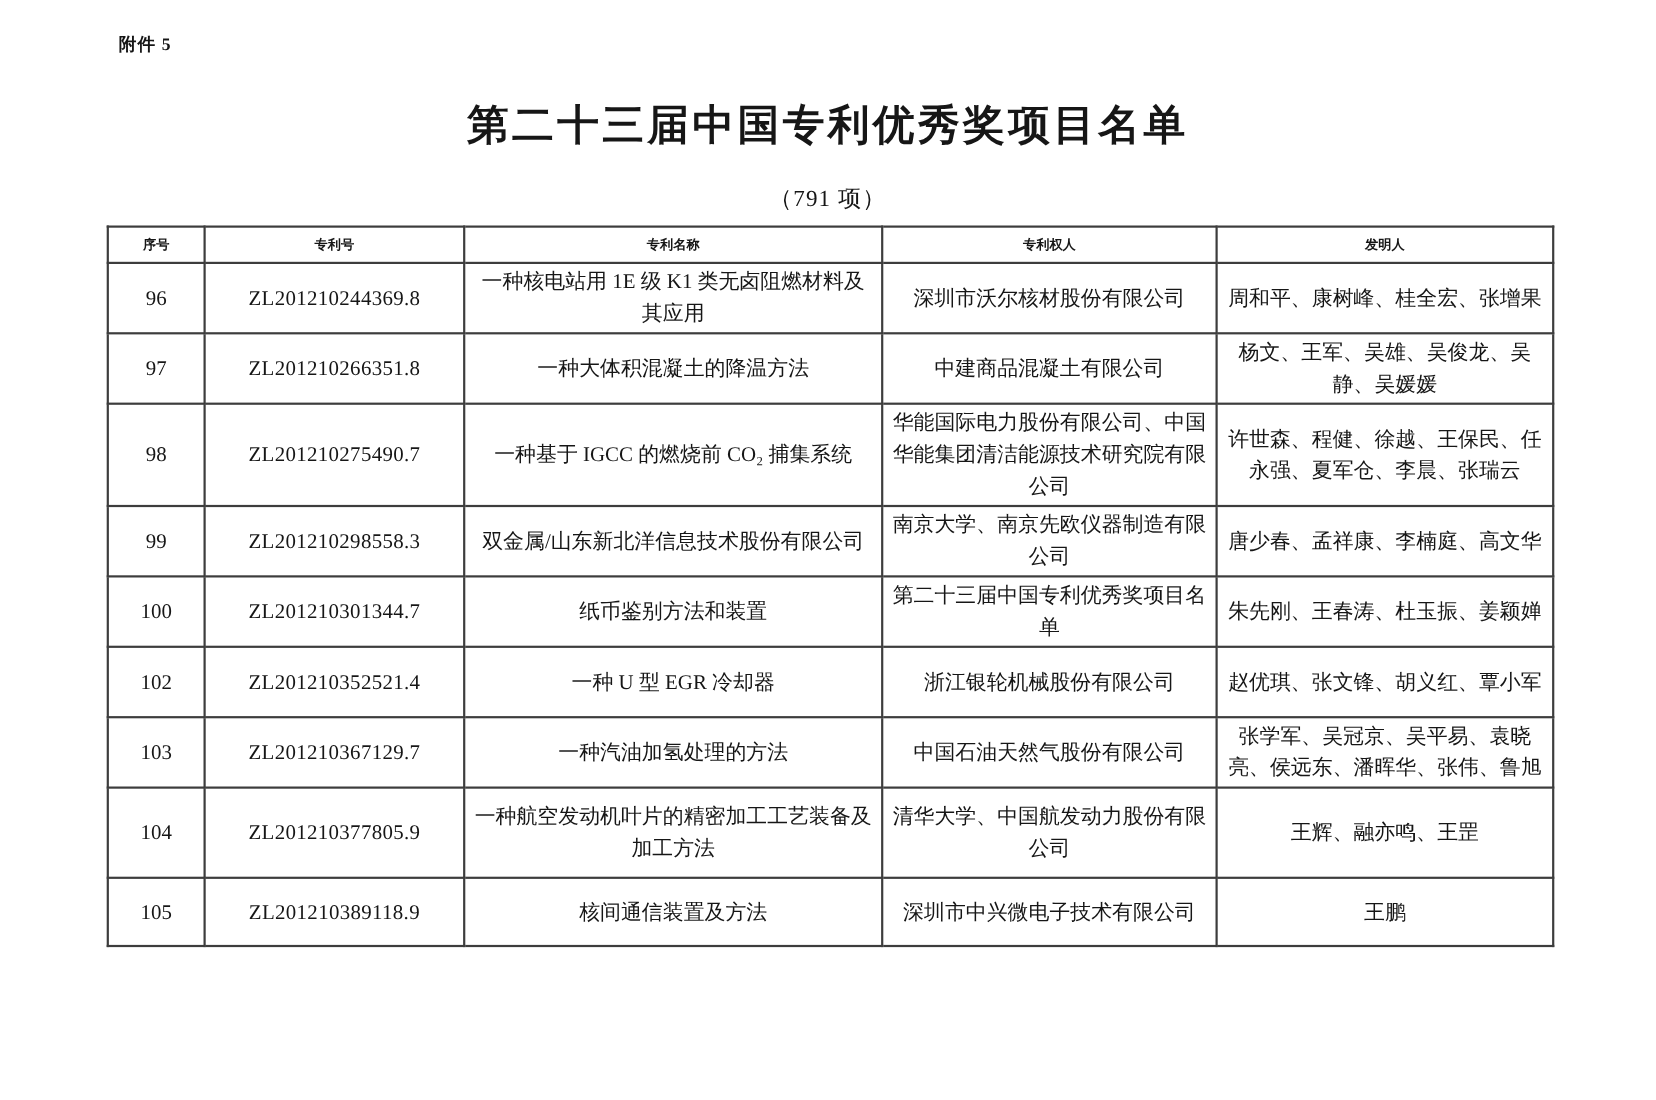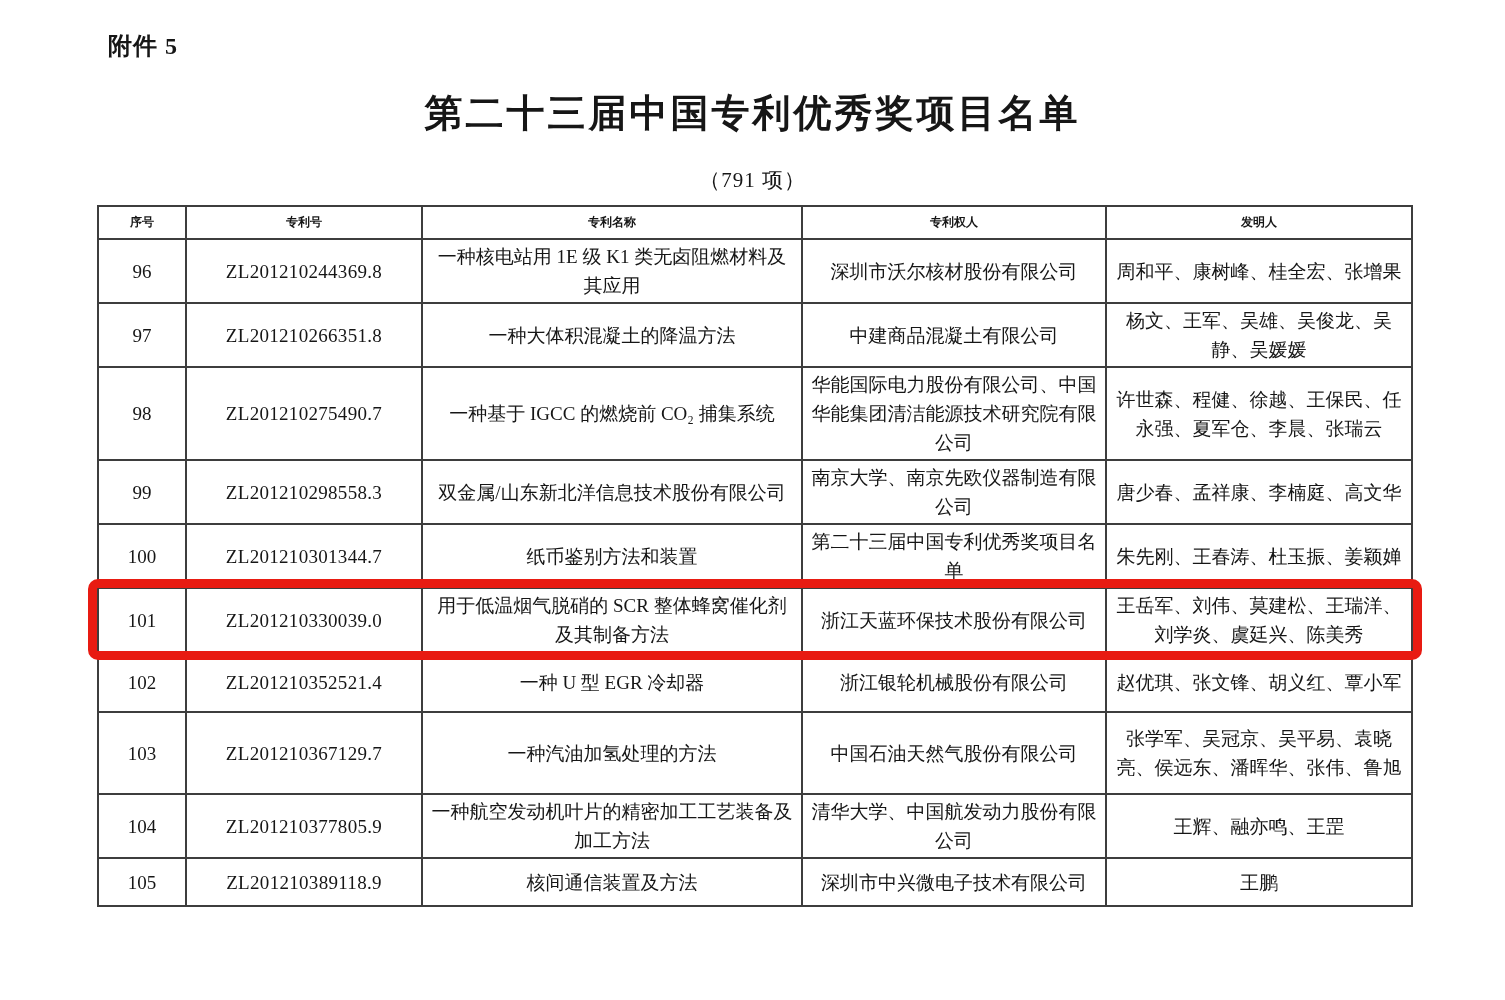--- a/index.html
+++ b/index.html
@@ -5,21 +5,21 @@
   html,body{margin:0;padding:0;background:#ffffff;}
   body{
     width:1505px;height:1000px;
     font-family:"Liberation Serif","DejaVu Serif",serif;
     color:#161616;
   }
   .page{position:relative;width:1505px;height:1000px;background:#ffffff;overflow:hidden;}
 
   .attachment{
     position:absolute;left:108px;top:30px;
-    font-size:24px;font-weight:700;letter-spacing:1px;
+    font-size:16px;font-weight:700;letter-spacing:1px;
   }
   .title{
     position:absolute;left:0;right:0;top:88px;margin:0;
     text-align:center;font-size:38px;font-weight:700;letter-spacing:3px;
   }
   .subtitle{
     position:absolute;left:0;right:0;top:166px;
     text-align:center;font-size:21px;font-weight:400;letter-spacing:1px;
   }
 
@@ -119,27 +119,20 @@
     <td class="c-inventors">唐少春、孟祥康、李楠庭、高文华</td>
   </tr>
         <tr>
     <td class="c-no">100</td>
     <td class="c-pno">ZL201210301344.7</td>
     <td class="c-name">纸币鉴别方法和装置</td>
     <td class="c-patentee">第二十三届中国专利优秀奖项目名单</td>
     <td class="c-inventors">朱先刚、王春涛、杜玉振、姜颖婵</td>
   </tr>
         <tr>
-    <td class="c-no hl-anchor">101<div class="hl-box" style="border-color: rgb(232, 27, 18);"></div></td>
-    <td class="c-pno">ZL201210330039.0</td>
-    <td class="c-name">用于低温烟气脱硝的 SCR 整体蜂窝催化剂及其制备方法</td>
-    <td class="c-patentee">浙江天蓝环保技术股份有限公司</td>
-    <td class="c-inventors">王岳军、刘伟、莫建松、王瑞洋、刘学炎、虞廷兴、陈美秀</td>
-  </tr>
-        <tr>
     <td class="c-no">102</td>
     <td class="c-pno">ZL201210352521.4</td>
     <td class="c-name">一种 U 型 EGR 冷却器</td>
     <td class="c-patentee">浙江银轮机械股份有限公司</td>
     <td class="c-inventors">赵优琪、张文锋、胡义红、覃小军</td>
   </tr>
         <tr>
     <td class="c-no">103</td>
     <td class="c-pno">ZL201210367129.7</td>
     <td class="c-name">一种汽油加氢处理的方法</td>

